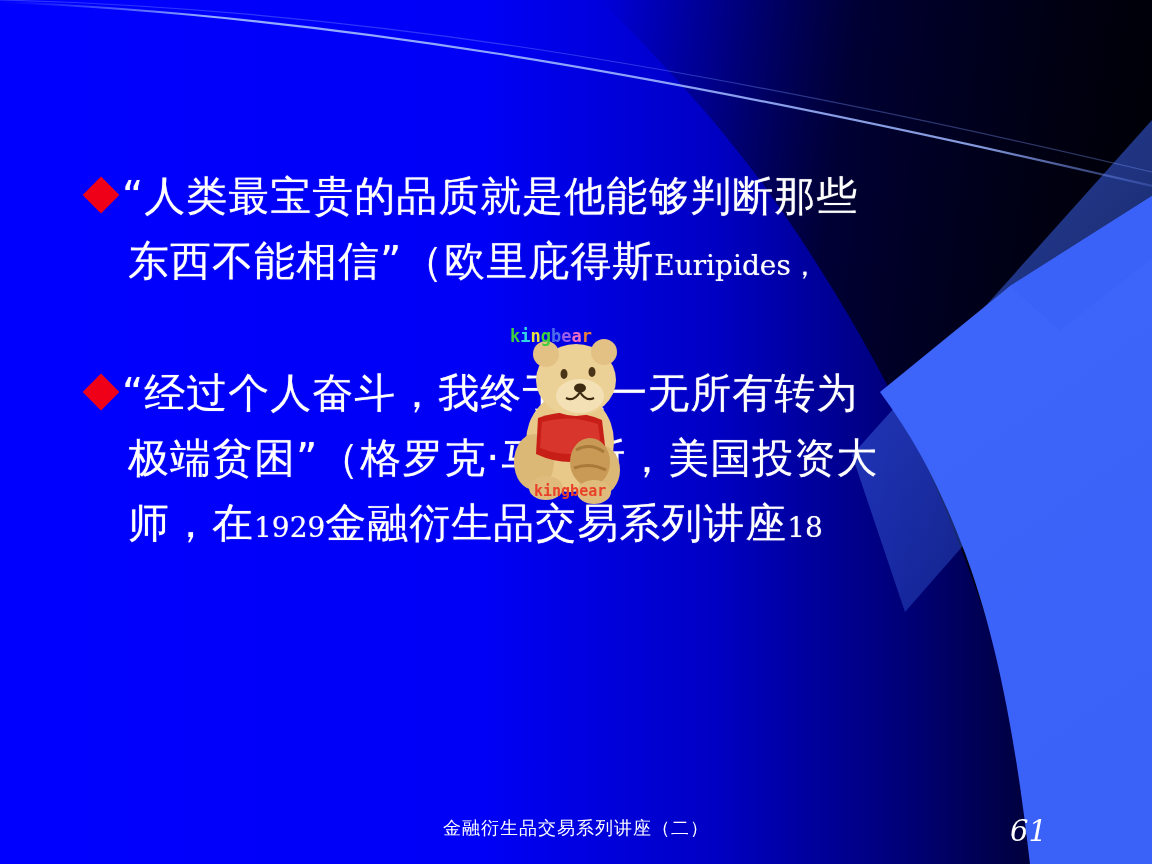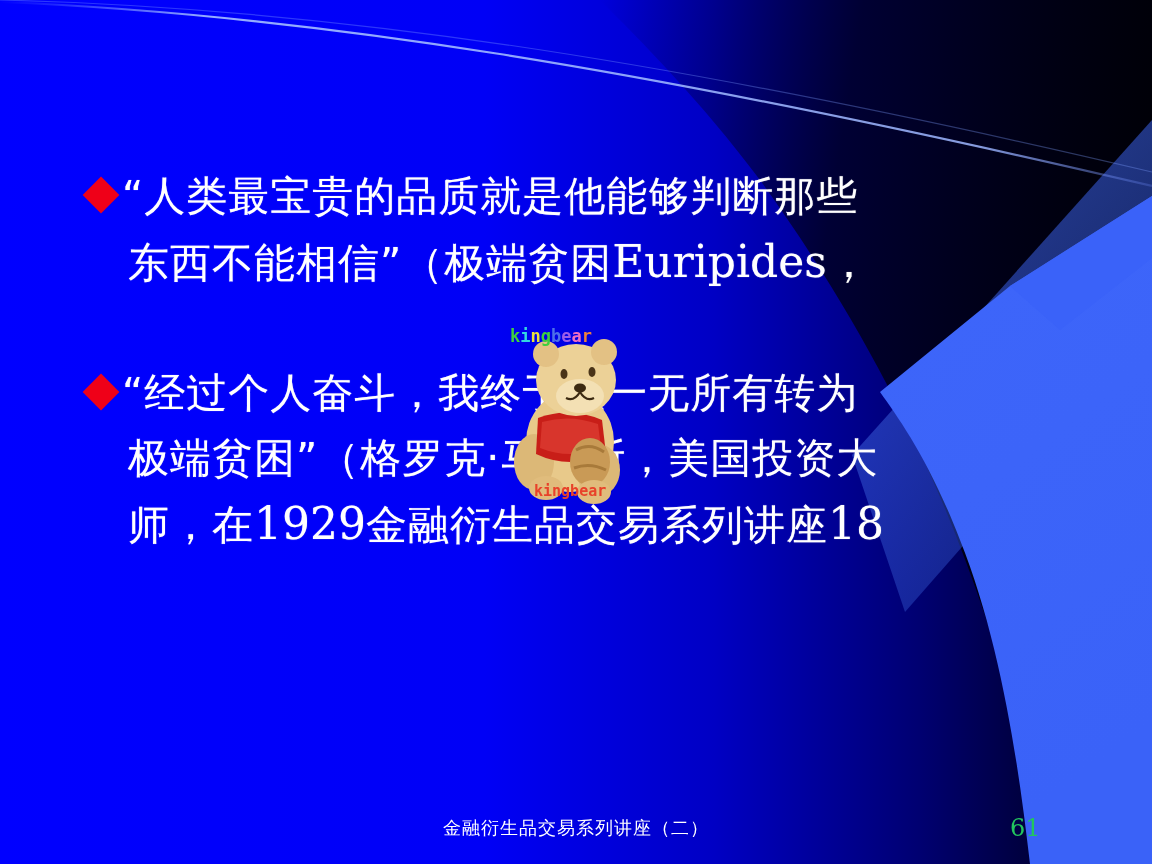--- a/index.html
+++ b/index.html
@@ -62,21 +62,21 @@
     font-family: "DejaVu Sans", sans-serif;
     font-size: 41px;
     line-height: 65px;
     letter-spacing: 1px;
     white-space: nowrap;
     font-weight: 500;
     text-shadow: 0 0 1px rgba(255,255,255,0.6);
   }
   .line .latin {
     font-family: "DejaVu Serif", serif;
-    font-size: 44px;
+    font-size: 28px;
     letter-spacing: 0px;
   }
   .line.indent { padding-left: 6px; }
 
   
   #mascot {
     position: absolute;
     left: 498px;
     top: 306px;
     width: 150px;
@@ -114,23 +114,24 @@
     text-align: center;
     color: #ffffff;
     font-family: "DejaVu Sans", sans-serif;
     font-size: 18px;
     letter-spacing: 1px;
   }
   #page-number {
     position: absolute;
     left: 1010px;
     top: 798px;
-    color: #22c55e;
+    color: #ffffff;
     font-family: "DejaVu Serif", serif;
-    font-size: 24px;
+    font-size: 29px;
+    font-style: italic;
   }
 </style>
 </head>
 <body>
 
 <div id="slide">
 
   <svg id="bg-svg" viewBox="0 0 1152 864" preserveAspectRatio="none">
     <defs>
       <linearGradient id="gradMain" x1="0" y1="0" x2="1" y2="0">
@@ -178,21 +179,21 @@
     <path d="M 0 2 C 300 14 640 66 1152 186" fill="none" stroke="url(#gradHair)" stroke-width="2.2"></path>
     <path d="M 0 0 C 320 8 660 56 1152 172" fill="none" stroke="#7f9dff" stroke-opacity="0.35" stroke-width="1.2"></path>
   </svg>
 
   <div id="content">
 
     <div class="bullet-block" id="bullet-1">
       <div class="bullet-marker"></div>
       <div class="bullet-lines">
         <div class="line">“人类最宝贵的品质就是他能够判断那些</div>
-        <div class="line indent"><span>东西不能相信”（极端贫困</span><span class="latin">Euripides，</span></div>
+        <div class="line indent"><span>东西不能相信”（欧里庇得斯</span><span class="latin">Euripides，</span></div>
       </div>
     </div>
 
     <div class="bullet-block" id="bullet-2">
       <div class="bullet-marker"></div>
       <div class="bullet-lines">
         <div class="line">“经过个人奋斗，我终于从一无所有转为</div>
         <div class="line indent">极端贫困”（格罗克·马克斯，美国投资大</div>
         <div class="line indent"><span>师，在</span><span class="latin">1929</span><span>金融衍生品交易系列讲座</span><span class="latin">18</span></div>
       </div>

